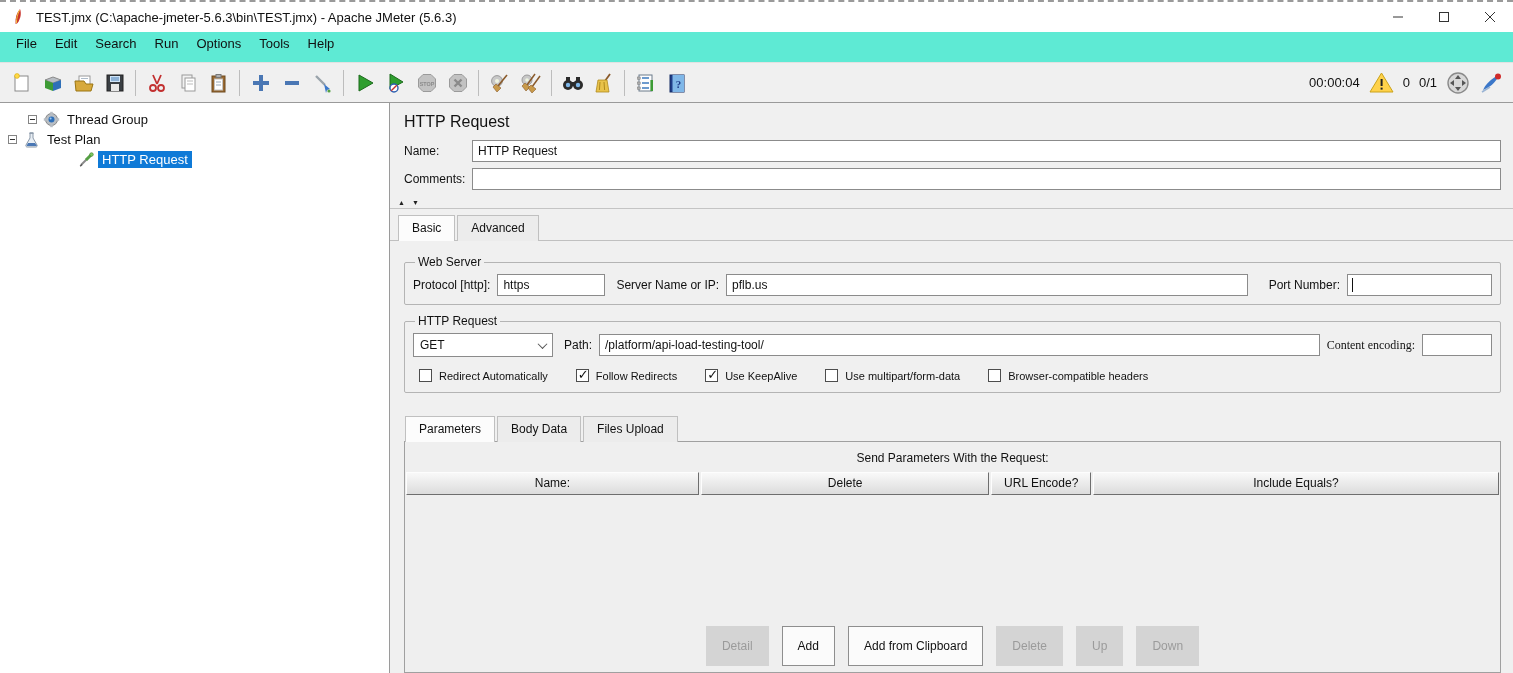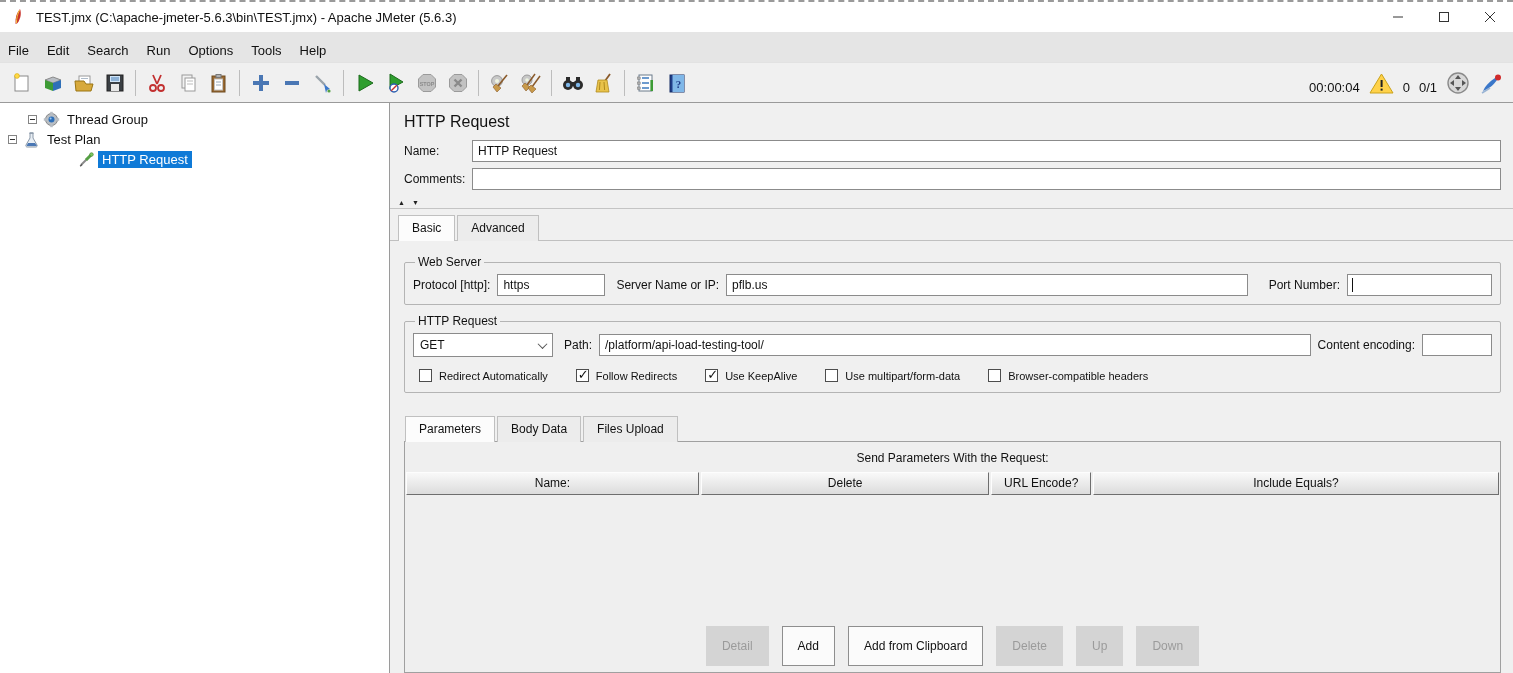--- a/index.html
+++ b/index.html
@@ -9,31 +9,31 @@
             border-top:2px dashed #9a9a9a; background:#fff; }
 
   
   .titlebar { height:30px; flex:0 0 30px; display:flex; align-items:center;
               padding-left:10px; background:#fff; font-size:13px; }
   .app-icon { width:18px; height:18px; margin-right:8px; }
   .titlebar .spacer { flex:1; }
   .win-btn { width:46px; height:100%; display:flex; align-items:center; justify-content:center; }
 
   
-  .menubar { height:30px; flex:0 0 30px; display:flex; align-items:flex-end;
-             background:#e5e5e5; font-size:13px; }
+  .menubar { height:30px; flex:0 0 30px; display:flex; align-items:flex-start;
+             background:#5eead4; font-size:13px; padding-left:8px; }
   .menu-item { padding:4px 10px 4px 8px; }
 
   
   .toolbar { height:41px; flex:0 0 41px; background:#f0f0f0;
              border-top:1px solid #e2e2e2; border-bottom:1px solid #9a9a9a;
              display:flex; align-items:center; padding:0 6px; }
   .tbtn { width:31px; height:31px; display:flex; align-items:center; justify-content:center; }
   .tsep { width:1px; height:26px; background:#bdbdbd; margin:0 5px; }
-  .status { margin-left:auto; display:flex; align-items:flex-end; gap:9px;
+  .status { margin-left:auto; display:flex; align-items:center; gap:9px;
             font-size:13px; padding-right:4px; }
 
   
   .bodyrow { flex:1; display:flex; min-height:0; }
   .tree { width:390px; flex:0 0 390px; background:#fff; border-right:1px solid #9a9a9a;
           padding-top:6px; font-size:13px; }
   .tree-row { display:flex; align-items:center; height:20px; }
   .toggle { width:9px; height:9px; border:1px solid #848484; background:#fff;
             position:relative; flex:0 0 9px; }
   .toggle::after { content:""; position:absolute; left:1px; top:3px; width:5px; height:1px; background:#333; }
@@ -400,21 +400,21 @@
           <legend>HTTP Request</legend>
           <div class="grow">
             <span class="method-select">
               <span class="val">GET</span>
               <span class="arrow">
                   <span class="chev"></span>
                 </span>
             </span>
             <span style="margin-left:4px;">Path:</span>
             <input class="txt path-input" type="text" value="/platform/api-load-testing-tool/" style="">
-            <span style="margin-left:0;">Content encoding:</span>
+            <span style="margin-left:0;font-family:Liberation Serif, serif;">Content encoding:</span>
             <input class="txt encoding-input" type="text" value="" style="">
           </div>
 
           <div class="checkbox-row">
             <span class="cb">
               <span class="box"></span>
               <span>Redirect Automatically</span>
             </span>
             <span class="cb">
               <span class="box checked"></span>

